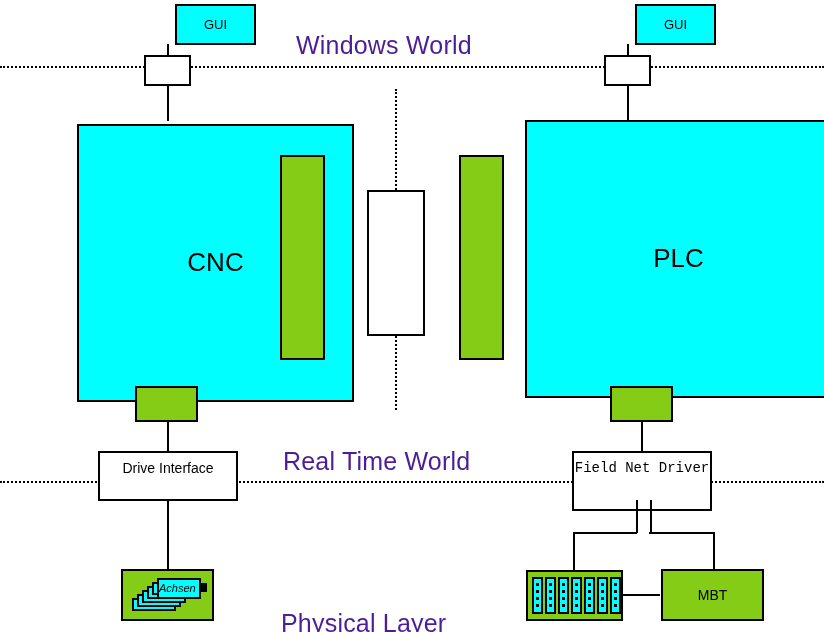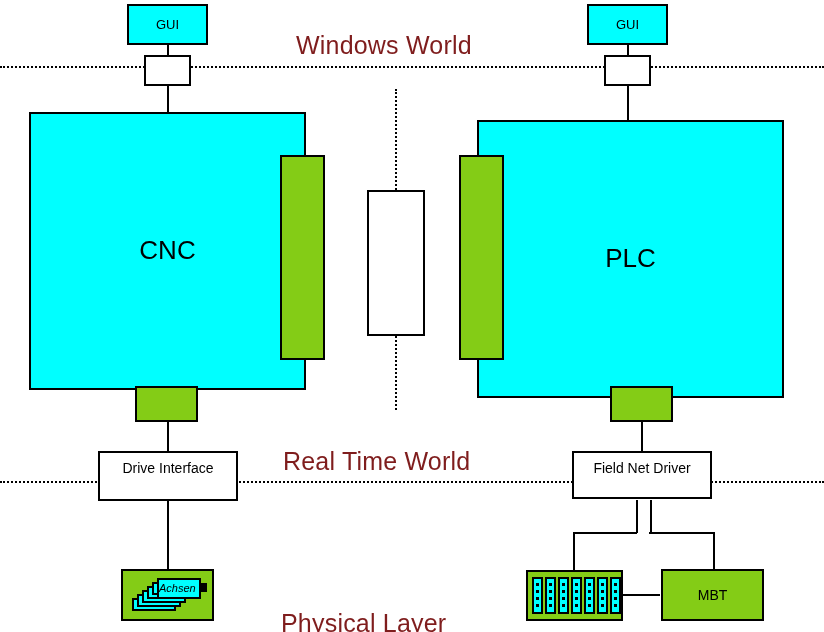--- a/index.html
+++ b/index.html
@@ -15,20 +15,21 @@
     background: #ffffff;
     font-family: "Liberation Sans", sans-serif;
     overflow: hidden;
   }
   .node { position: absolute; box-sizing: border-box; }
 
   
   .cyanbox {
     background: #00FFFF;
     border: 2px solid #000000;
+    margin-left: 48px;
   }
   .yellowbox {
     background: #84cc16;
     border: 2px solid #000000;
   }
   .whitebox {
     background: #FFFFFF;
     border: 2px solid #000000;
   }
 
@@ -38,21 +39,21 @@
     align-items: center;
     justify-content: center;
     text-align: center;
     color: #000000;
     line-height: 1.05;
   }
 
   
   .banner {
     font-size: 25px;
-    color: #7f1d1d;
+    color: #4c1d95;
     white-space: nowrap;
     letter-spacing: 0.2px;
   }
 
   
   .hdotted {
     border-top: 2px dotted #000000;
     height: 0;
   }
   .vdotted {
@@ -121,21 +122,21 @@
   <div class="node banner" style="left:281px; top:609px;text-decoration:underline;">Physical Layer</div>
 
   <div class="node vline" style="left:167px; top:44px; height:20px;"></div>
 
   <div class="node cyanbox ctr lbl-sm" style="left:127px; top:4px; width:81px; height:41px;">GUI</div>
 
   <div class="node whitebox" style="left:144px; top:55px; width:47px; height:31px;"></div>
 
   <div class="node vline" style="left:167px; top:85px; height:36px;"></div>
 
-  <div class="node cyanbox ctr lbl-lg" style="left:29px; top:112px; width:277px; height:278px;">CNC</div>
+  <div class="node cyanbox ctr lbl-lg" style="left:29px; top:124px; width:277px; height:278px;">CNC</div>
 
   <div class="node yellowbox" style="left:280px; top:155px; width:45px; height:205px;"></div>
 
   <div class="node yellowbox" style="left:135px; top:386px; width:63px; height:36px;"></div>
 
   <div class="node vline" style="left:167px; top:420px; height:32px;"></div>
 
   <div class="node whitebox ctr lbl-md" style="left:98px; top:451px; width:140px; height:50px; align-items:flex-start; padding-top:8px;">Drive Interface</div>
 
   <div class="node vline" style="left:167px; top:500px; height:70px;"></div>
@@ -161,21 +162,21 @@
   <div class="node vline" style="left:627px; top:85px; height:36px;"></div>
 
   <div class="node cyanbox ctr lbl-lg" style="left:477px; top:120px; width:307px; height:278px;">PLC</div>
 
   <div class="node yellowbox" style="left:459px; top:155px; width:45px; height:205px;"></div>
 
   <div class="node yellowbox" style="left:610px; top:386px; width:63px; height:36px;"></div>
 
   <div class="node vline" style="left:641px; top:420px; height:32px;"></div>
 
-  <div class="node whitebox ctr lbl-md" style="left:572px; top:451px; width:140px; height:48px; align-items:flex-start; padding-top:8px;">Field Net Driver</div>
+  <div class="node whitebox ctr lbl-md" style="left:572px; top:451px; width:140px; height:60px; align-items:flex-start; padding-top:8px;font-family:Liberation Mono, monospace;">Field Net Driver</div>
 
   <div class="node vline" style="left:636px; top:500px; height:33px;"></div>
   <div class="node vline" style="left:650px; top:500px; height:33px;"></div>
 
   <div class="node hline" style="left:573px; top:532px; width:64px;"></div>
   <div class="node hline" style="left:649px; top:532px; width:66px;"></div>
 
   <div class="node vline" style="left:573px; top:532px; height:39px;"></div>
   <div class="node vline" style="left:713px; top:532px; height:39px;"></div>
 

